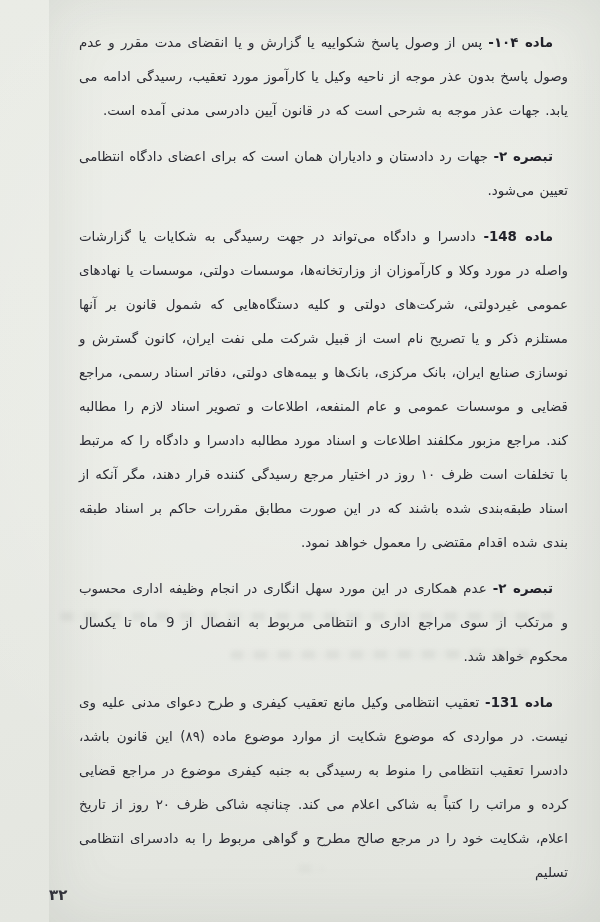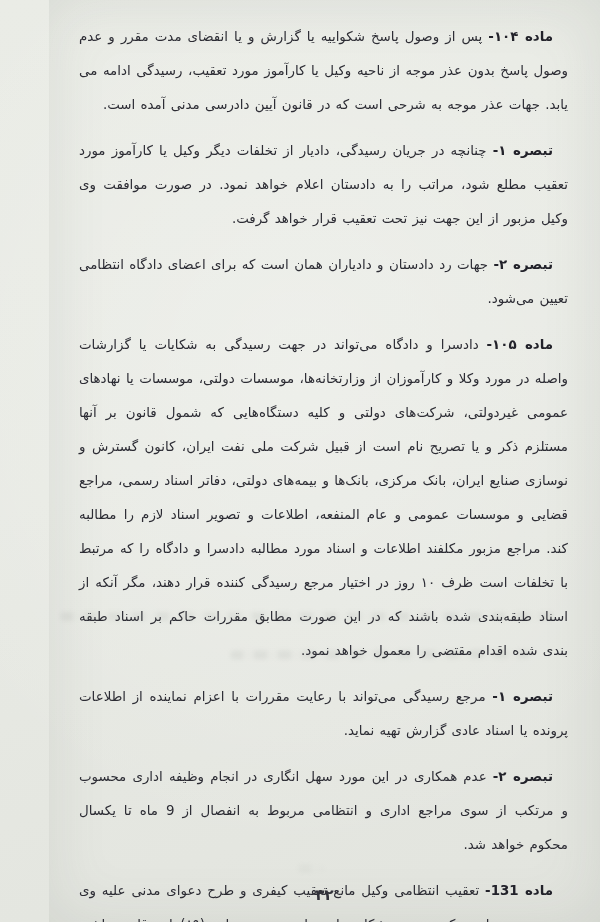--- a/index.html
+++ b/index.html
@@ -16,21 +16,21 @@
     background:
       radial-gradient(ellipse 120% 90% at 50% 40%, rgba(255,255,255,0.25), rgba(0,0,0,0) 60%),
       linear-gradient(160deg, #eaece6 0%, var(--paper) 45%, #e2e4de 100%);
     font-family: "DejaVu Sans", sans-serif;
     color: var(--ink);
   }
   .page {
     position: relative;
     width: 551px;
     height: 922px;
-    padding: 20px 32px 0 30px;
+    padding: 26px 32px 0 30px;
     direction: rtl;
     box-shadow: inset 0 0 60px rgba(90, 95, 88, 0.12);
   }
   .body-text p.para {
     font-size: 13.4px;
     line-height: 34px;
     text-align: justify;
     text-indent: 15px;
     margin: 0 0 12px 0;
     letter-spacing: 0;
@@ -38,21 +38,21 @@
   }
   .para .lead {
     font-weight: bold;
     color: #22222a;
   }
   .page-number {
     position: absolute;
     bottom: 18px;
     left: 0;
     right: 0;
-    text-align: center;
+    text-align: left;
     font-size: 15px;
     font-weight: bold;
     color: #33333b;
     letter-spacing: 1px;
   }
   
   .ghost {
     position: absolute;
     height: 9px;
     filter: blur(2.2px);
@@ -74,39 +74,31 @@
 
 <div class="page">
 
   <div class="body-text">
 
     <p class="para">
       <span class="lead">ماده ۱۰۴-</span>
       <span>پس از وصول پاسخ شکواییه یا گزارش و یا انقضای مدت مقرر و عدم وصول پاسخ بدون عذر موجه از ناحیه وکیل یا کارآموز مورد تعقیب، رسیدگی ادامه می یابد. جهات عذر موجه به شرحی است که در قانون آیین دادرسی مدنی آمده است.</span>
     </p>
 
-    <p class="para">
-      <span class="lead">تبصره ۱-</span>
-      <span>چنانچه در جریان رسیدگی، دادیار از تخلفات دیگر وکیل یا کارآموز مورد تعقیب مطلع شود، مراتب را به دادستان اعلام خواهد نمود. در صورت موافقت وی وکیل مزبور از این جهت نیز تحت تعقیب قرار خواهد گرفت.</span>
-    </p>
 
     <p class="para">
       <span class="lead">تبصره ۲-</span>
       <span>جهات رد دادستان و دادیاران همان است که برای اعضای دادگاه انتظامی تعیین می‌شود.</span>
     </p>
 
     <p class="para">
-      <span class="lead">ماده ۱۰۵-</span>
+      <span class="lead">ماده 148-</span>
       <span>دادسرا و دادگاه می‌تواند در جهت رسیدگی به شکایات یا گزارشات واصله در مورد وکلا و کارآموزان از وزارتخانه‌ها، موسسات دولتی، موسسات یا نهادهای عمومی غیردولتی، شرکت‌های دولتی و کلیه دستگاه‌هایی که شمول قانون بر آنها مستلزم ذکر و یا تصریح نام است از قبیل شرکت ملی نفت ایران، کانون گسترش و نوسازی صنایع ایران، بانک مرکزی، بانک‌ها و بیمه‌های دولتی، دفاتر اسناد رسمی، مراجع قضایی و موسسات عمومی و عام المنفعه، اطلاعات و تصویر اسناد لازم را مطالبه کند. مراجع مزبور مکلفند اطلاعات و اسناد مورد مطالبه دادسرا و دادگاه را که مرتبط با تخلفات است ظرف ۱۰ روز در اختیار مرجع رسیدگی کننده قرار دهند، مگر آنکه از اسناد طبقه‌بندی شده باشند که در این صورت مطابق مقررات حاکم بر اسناد طبقه بندی شده اقدام مقتضی را معمول خواهد نمود.</span>
     </p>
 
-    <p class="para">
-      <span class="lead">تبصره ۱-</span>
-      <span>مرجع رسیدگی می‌تواند با رعایت مقررات با اعزام نماینده از اطلاعات پرونده یا اسناد عادی گزارش تهیه نماید.</span>
-    </p>
 
     <p class="para">
       <span class="lead">تبصره ۲-</span>
       <span>عدم همکاری در این مورد سهل انگاری در انجام وظیفه اداری محسوب و مرتکب از سوی مراجع اداری و انتظامی مربوط به انفصال از 9 ماه تا یکسال محکوم خواهد شد.</span>
     </p>
 
     <p class="para">
       <span class="lead">ماده 131-</span>
       <span>تعقیب انتظامی وکیل مانع تعقیب کیفری و طرح دعوای مدنی علیه وی نیست. در مواردی که موضوع شکایت از موارد موضوع ماده (۸۹) این قانون باشد، دادسرا تعقیب انتظامی را منوط به رسیدگی به جنبه کیفری موضوع در مراجع قضایی کرده و مراتب را کتباً به شاکی اعلام می کند. چنانچه شاکی ظرف ۲۰ روز از تاریخ اعلام، شکایت خود را در مرجع صالح مطرح و گواهی مربوط را به دادسرای انتظامی تسلیم</span>
     </p>

